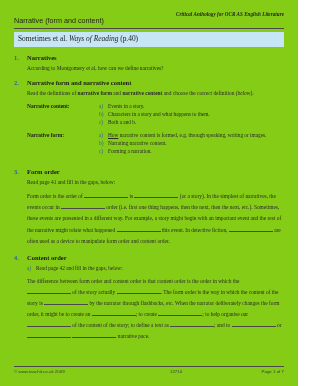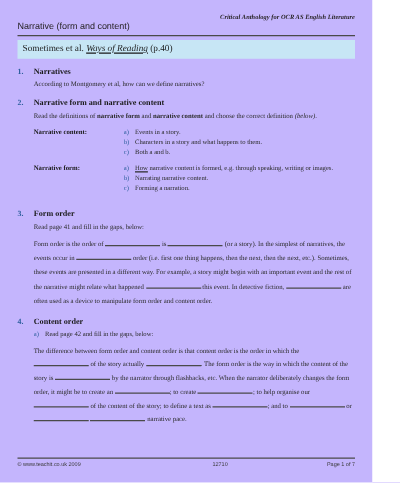--- a/index.html
+++ b/index.html
@@ -13,21 +13,21 @@
     overflow: hidden;
     font-family: "Liberation Sans", sans-serif;
     color: #231f20;
   }
   .page {
     position: relative;
     width: 298px;
     height: 386px;
     box-sizing: border-box;
     padding: 0 14px;
-    background: #c4b5fd;
+    background: #84cc16;
   }
 
   
   .hdr-right {
     text-align: right;
     font-family: "Liberation Serif", serif;
     font-style: italic;
     font-weight: bold;
     font-size: 5.1px;
     letter-spacing: .01em;
@@ -51,21 +51,21 @@
   .banner {
     background: #c7e6f5;
     margin-top: 3px;
     padding: 3px 4px 3.5px 4px;
     font-family: "Liberation Serif", serif;
     font-size: 7.4px;
     color: #1b1b1b;
     line-height: 1.1;
     white-space: nowrap;
   }
-  .banner .it { font-style: italic; text-decoration: underline; }
+  .banner .it { font-style: italic; }
 
   
   .sec {
     display: flex;
     margin-top: 7px;
   }
   .sec-num {
     width: 13px;
     flex: 0 0 13px;
     font-family: "Liberation Serif", serif;

